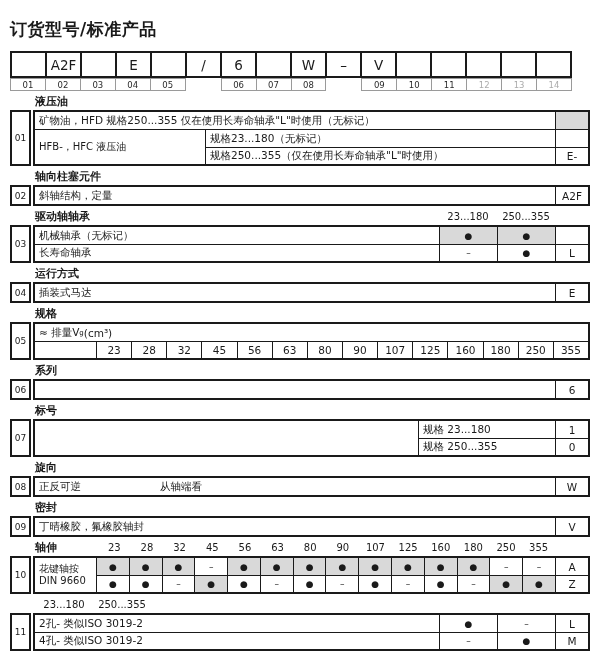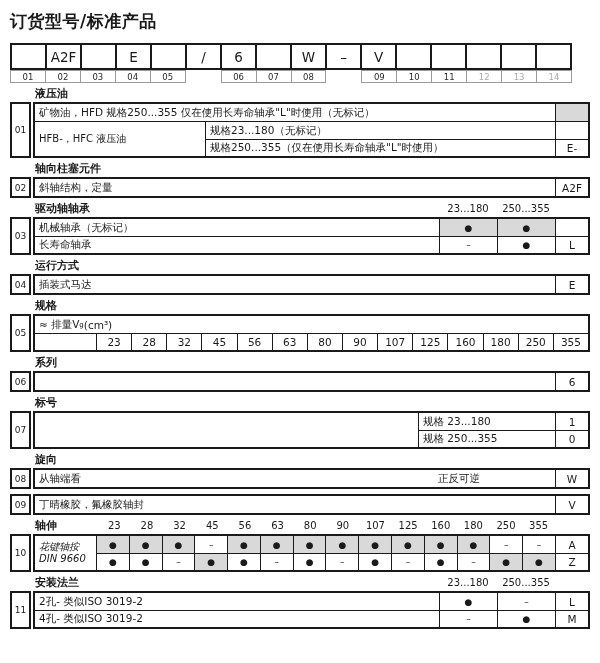--- a/index.html
+++ b/index.html
@@ -1,19 +1,19 @@
 <!DOCTYPE html>
 <html><head>
 <meta charset="utf-8">
 <style>
   * { margin:0; padding:0; box-sizing:border-box; }
   html,body { background:#ffffff; }
   body { width:600px; height:663px; overflow:hidden;
          font-family:"DejaVu Sans","Liberation Sans",sans-serif; color:#1a1a1a; }
-  .page { width:600px; height:663px; padding:8px 10px 0 10px; overflow:hidden; }
+  .page { width:600px; height:663px; padding:16px 10px 0 10px; overflow:hidden; }
 
   .title { font-size:17px; font-weight:bold; letter-spacing:.5px; margin:2px 0 10px 0; }
 
   
   .code-table { width:562px; }
   .code-cells { display:flex; height:27px; border:2px solid #1a1a1a; background:#fff; }
   .code-cell { flex:1; border-right:2px solid #1a1a1a; display:flex; align-items:center;
                justify-content:center; font-size:13.5px; }
   .code-cell:last-child { border-right:none; }
   .num-cells { display:flex; height:13px; width:562px; }
@@ -45,21 +45,21 @@
   .spec-col { width:58px; flex:none; border-left:1px solid #1a1a1a; justify-content:center; padding:0; font-size:9px; }
   .shaded { background:#d9d9d9; }
 
   
   .split { display:flex; align-items:stretch; }
   .split-left { display:flex; flex-direction:column; justify-content:center; font-size:10px;
                 padding:0 4px; overflow:hidden; white-space:nowrap; }
   .split-right { flex:1; display:flex; flex-direction:column; }
   .w170 { width:170px; flex:none; }
   .w383 { width:383px; flex:none; }
-  .w61  { width:61px;  flex:none;font-style:italic; }
+  .w61  { width:61px;  flex:none; }
   .bl { border-left:1px solid #1a1a1a; }
 
   
   .gridcells { display:flex; flex:1; }
   .gc { flex:1; border-left:1px solid #1a1a1a; display:flex; align-items:center;
         justify-content:center; font-size:10.5px; }
   .gc.dot { font-size:9px; }
   .two-line { line-height:12px; font-size:10px; }
   sub { font-size:7px; }
   .val-col { width:121px; flex:none; }
@@ -363,29 +363,32 @@
   </div>
 
   <div class="section">
     <div class="sec-head">
         <span class="sec-title">旋向</span>
       </div>
     <div class="sec-body">
       <div class="numbox">08</div>
       <div class="tbl">
         <div class="row">
+          <div class="cell val-col">正反可逆</div>
           <div class="cell grow">从轴端看</div>
-          <div class="cell val-col">正反可逆</div>
           <div class="cell code-col">W</div>
         </div>
       </div>
     </div>
   </div>
 
   <div class="section">
+    <div class="sec-head">
+        <span class="sec-title">密封</span>
+      </div>
     <div class="sec-body">
       <div class="numbox">09</div>
       <div class="tbl">
         <div class="row">
           <div class="cell grow">丁晴橡胶，氟橡胶轴封</div>
           <div class="cell code-col">V</div>
         </div>
       </div>
     </div>
   </div>
@@ -515,21 +518,20 @@
               <div class="cell code-col">Z</div>
             </div>
           </div>
         </div>
       </div>
     </div>
   </div>
 
   <div class="section">
     <div class="sec-head">
-      <span class="sec-title">安装法兰</span>
       <span class="colhead">23...180</span>
       <span class="colhead">250...355</span>
       <span class="head-spacer"></span>
     </div>
     <div class="sec-body">
       <div class="numbox">11</div>
       <div class="tbl">
         <div class="row">
           <div class="cell grow">2孔- 类似ISO 3019-2</div>
           <div class="cell spec-col">●</div>

